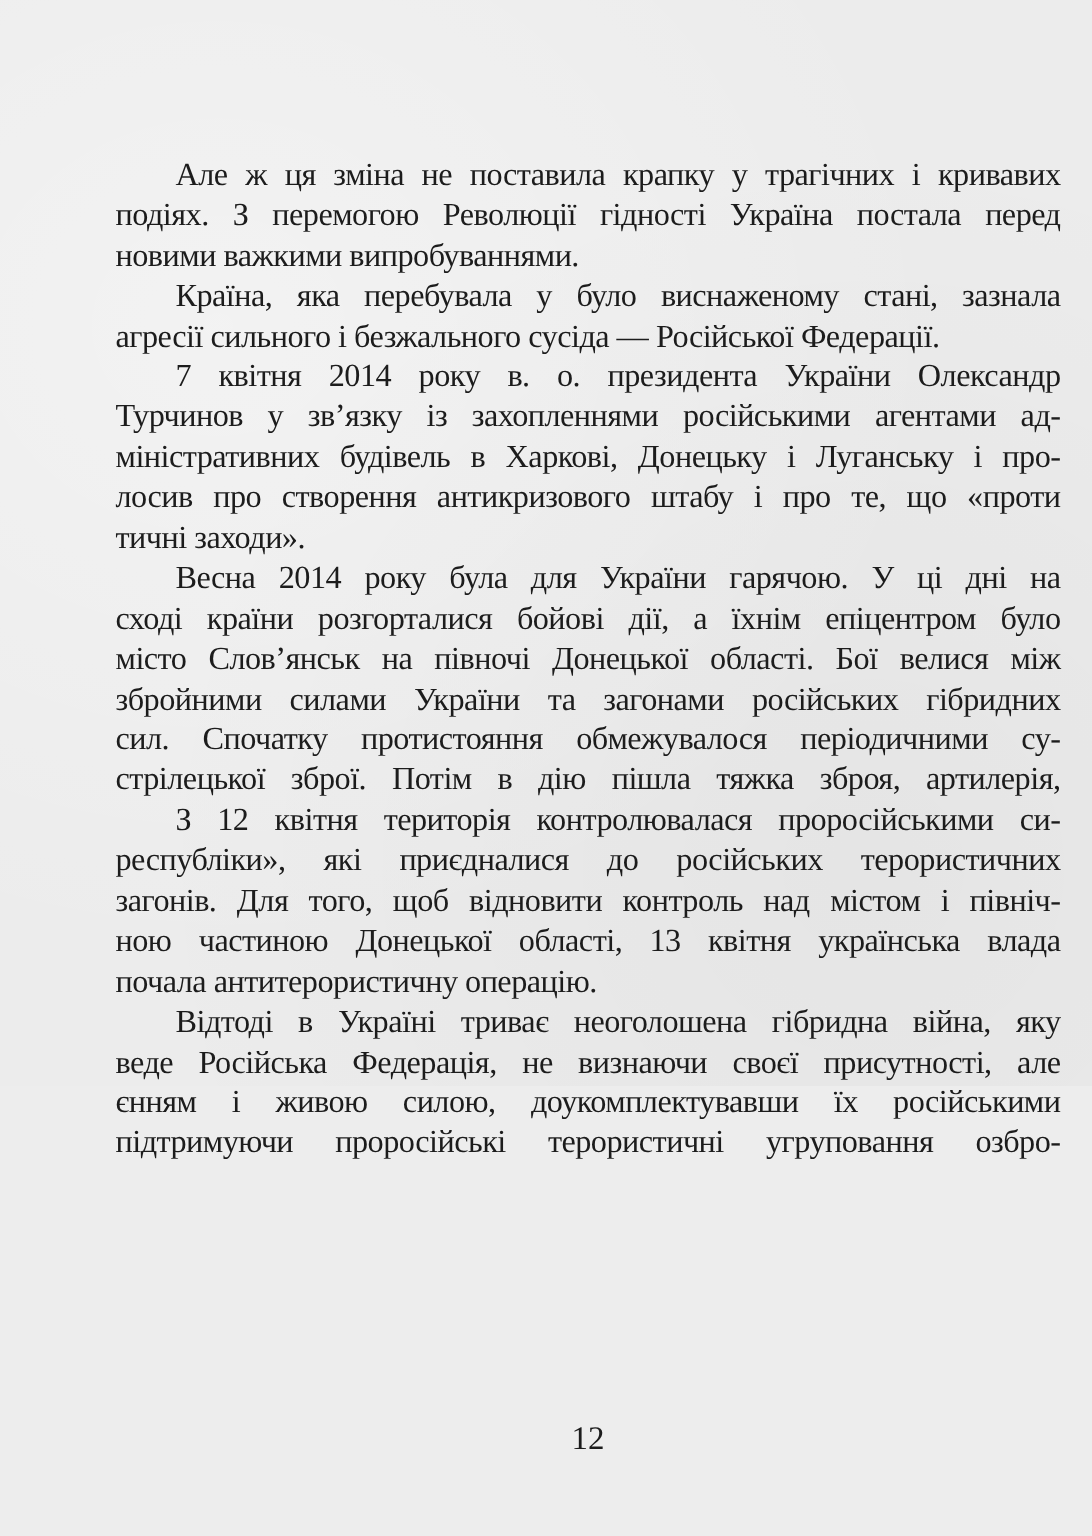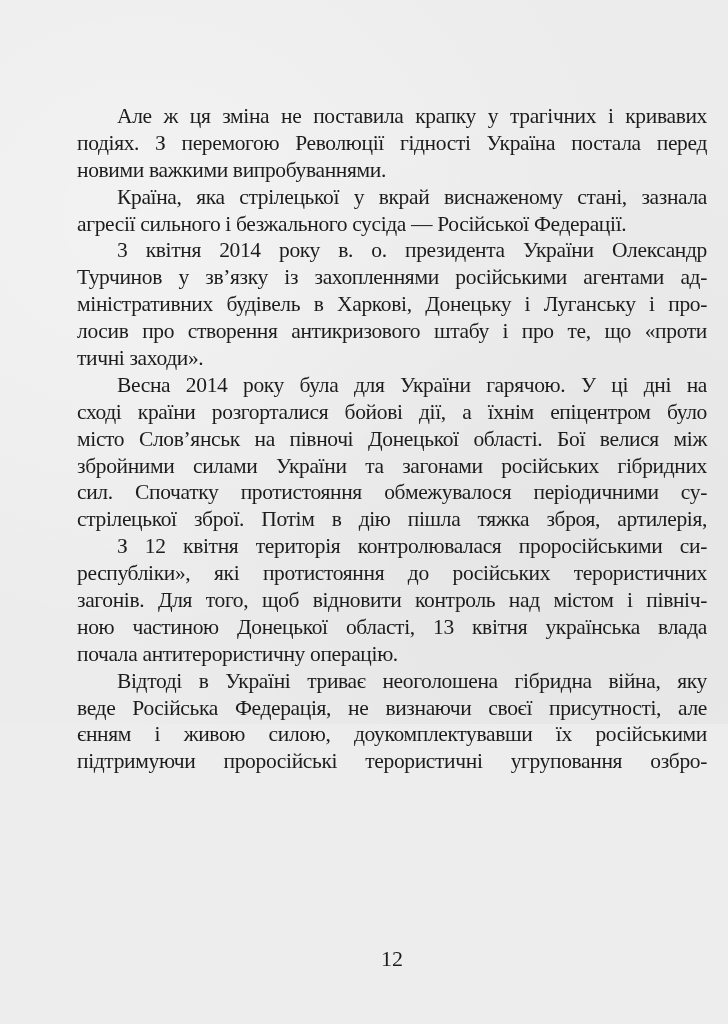--- a/index.html
+++ b/index.html
@@ -63,44 +63,44 @@
 <div class="page">
   <div class="text-block">
 
     <div>
       <span class="line indent">Але ж ця зміна не поставила крапку у трагічних і кривавих</span>
       <span class="line">подіях. З перемогою Революції гідності Україна постала перед</span>
       <span class="line last">новими важкими випробуваннями.</span>
     </div>
 
     <div>
-      <span class="line indent">Країна, яка стрілецької у вкрай виснаженому стані, зазнала</span>
+      <span class="line indent">Країна, яка перебувала у було виснаженому стані, зазнала</span>
       <span class="line last">агресії сильного і безжального сусіда — Російської Федерації.</span>
     </div>
 
     <div>
-      <span class="line indent">3 квітня 2014 року в. о. президента України Олександр</span>
+      <span class="line indent">7 квітня 2014 року в. о. президента України Олександр</span>
       <span class="line">Турчинов у зв’язку із захопленнями російськими агентами ад-</span>
       <span class="line">міністративних будівель в Харкові, Донецьку і Луганську і про-</span>
       <span class="line">лосив про створення антикризового штабу і про те, що «проти</span>
       <span class="line last">тичні заходи».</span>
     </div>
 
     <div>
       <span class="line indent">Весна 2014 року була для України гарячою. У ці дні на</span>
       <span class="line">сході країни розгорталися бойові дії, а їхнім епіцентром було</span>
       <span class="line">місто Слов’янськ на півночі Донецької області. Бої велися між</span>
       <span class="line">збройними силами України та загонами російських гібридних</span>
       <span class="line">сил. Спочатку протистояння обмежувалося періодичними су-</span>
       <span class="line">стрілецької зброї. Потім в дію пішла тяжка зброя, артилерія,</span>
     </div>
 
     <div>
       <span class="line indent">З 12 квітня територія контролювалася проросійськими си-</span>
-      <span class="line">республіки», які протистояння до російських терористичних</span>
+      <span class="line">республіки», які приєдналися до російських терористичних</span>
       <span class="line">загонів. Для того, щоб відновити контроль над містом і північ-</span>
       <span class="line">ною частиною Донецької області, 13 квітня українська влада</span>
       <span class="line last">почала антитерористичну операцію.</span>
     </div>
 
     <div>
       <span class="line indent">Відтоді в Україні триває неоголошена гібридна війна, яку</span>
       <span class="line">веде Російська Федерація, не визнаючи своєї присутності, але</span>
       <span class="line">єнням і живою силою, доукомплектувавши їх російськими</span>
       <span class="line">підтримуючи проросійські терористичні угруповання озбро-</span>

